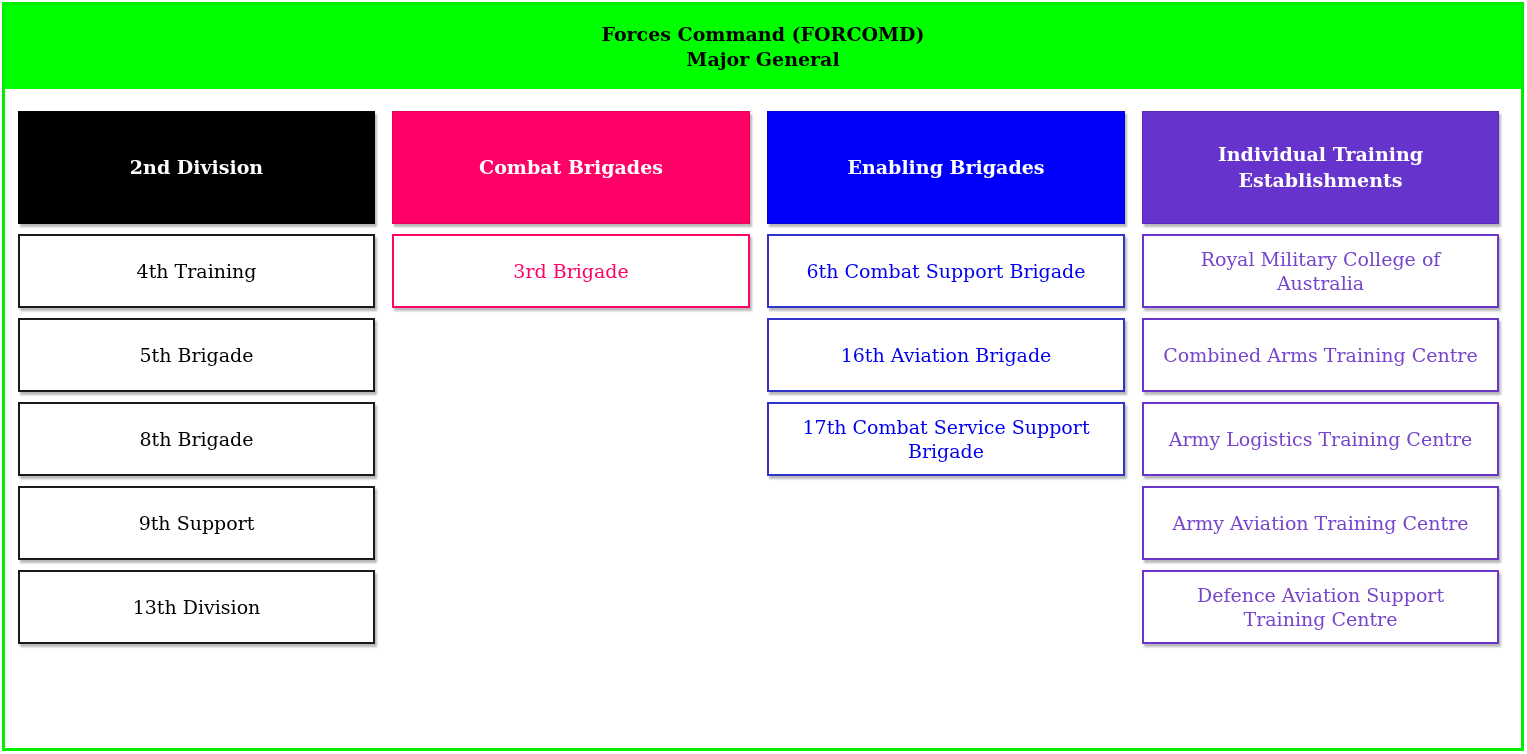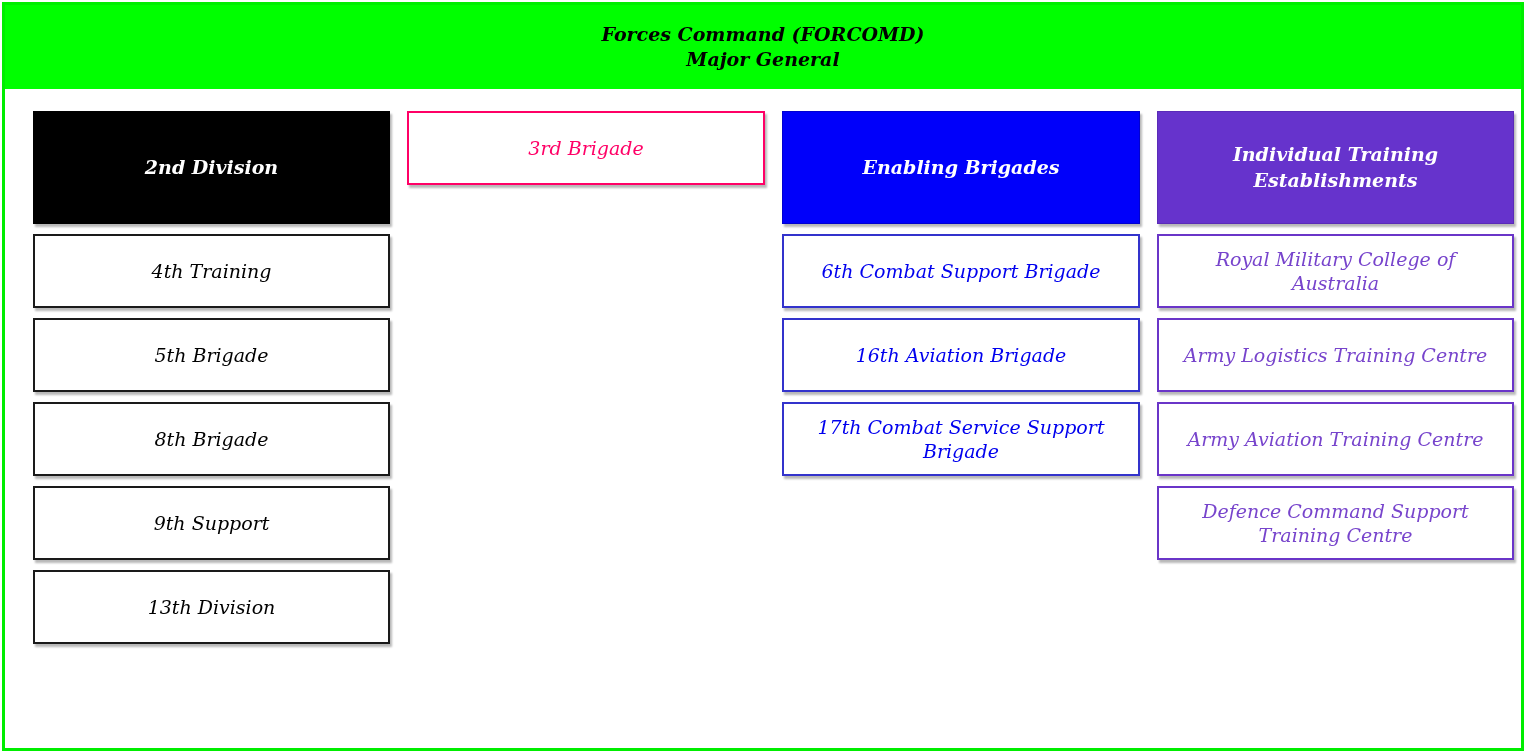--- a/index.html
+++ b/index.html
@@ -1,35 +1,35 @@
 <!DOCTYPE html>
 <html><head>
 <meta charset="utf-8">
 <style>
-  * { box-sizing: border-box; font-style: italic; }
+  * { box-sizing: border-box; }
   html, body { margin: 0; padding: 0; background: #ffffff; }
   body {
     width: 1527px; height: 754px; position: relative; overflow: hidden;
     font-family: "DejaVu Serif", "Liberation Serif", serif;
   }
   .frame {
     position: absolute; left: 2px; top: 2px; right: 3px; bottom: 3px;
     border: 3px solid var(--page-border, #00EE00);
     background: #ffffff;
   }
   .banner {
     height: 84px; width: 100%;
     background: var(--banner-bg, #00FF00);
     color: #000000;
     display: flex; flex-direction: column; align-items: center; justify-content: center;
     font-weight: bold; font-size: 19px; line-height: 1.32;
     text-align: center; white-space: pre-line;
   }
   .content {
-    padding: 22px 24px 0 28px;
+    padding: 22px 24px 0 13px;
     display: grid;
     grid-template-columns: 357px 358px 358px 357px;
     column-gap: 17px;
     align-items: start;
   }
   .col { display: flex; flex-direction: column; gap: 10px; }
   .col-header {
     height: 113px;
     background: var(--hbg, #000);
     color: var(--htx, #fff);
@@ -66,36 +66,38 @@
     <div class="col" style="--hbg: #000000; --htx: #FFFFFF; --hbd: #000000; --bbd: #1A1A1A; --btx: #000000;">
       <div class="col-header">2nd Division</div>
       <div class="cell">4th Training</div>
       <div class="cell">5th Brigade</div>
       <div class="cell">8th Brigade</div>
       <div class="cell">9th Support</div>
       <div class="cell">13th Division</div>
     </div>
 
     <div class="col" style="--hbg: #FF0066; --htx: #FFFFFF; --hbd: #E8005C; --bbd: #FF0066; --btx: #FF0066;">
+      <div class="col-header">Combat Brigades</div>
       <div class="cell">3rd Brigade</div>
     </div>
 
     <div class="col" style="--hbg: #0000FA; --htx: #FFFFFF; --hbd: #0000D0; --bbd: #3333CC; --btx: #0000EE;">
       <div class="col-header">Enabling Brigades</div>
       <div class="cell">6th Combat Support Brigade</div>
       <div class="cell">16th Aviation Brigade</div>
       <div class="cell">17th Combat Service Support
 Brigade</div>
     </div>
 
     <div class="col" style="--hbg: #6633CC; --htx: #FFFFFF; --hbd: #5A2BB8; --bbd: #6A35C8; --btx: #7744CC;">
       <div class="col-header">Individual Training
 Establishments</div>
       <div class="cell">Royal Military College of
 Australia</div>
+      <div class="cell">Combined Arms Training Centre</div>
       <div class="cell">Army Logistics Training Centre</div>
       <div class="cell">Army Aviation Training Centre</div>
-      <div class="cell">Defence Command Support
+      <div class="cell">Defence Aviation Support
 Training Centre</div>
     </div>
 
   </div>
 </div>
 
 </body></html>

